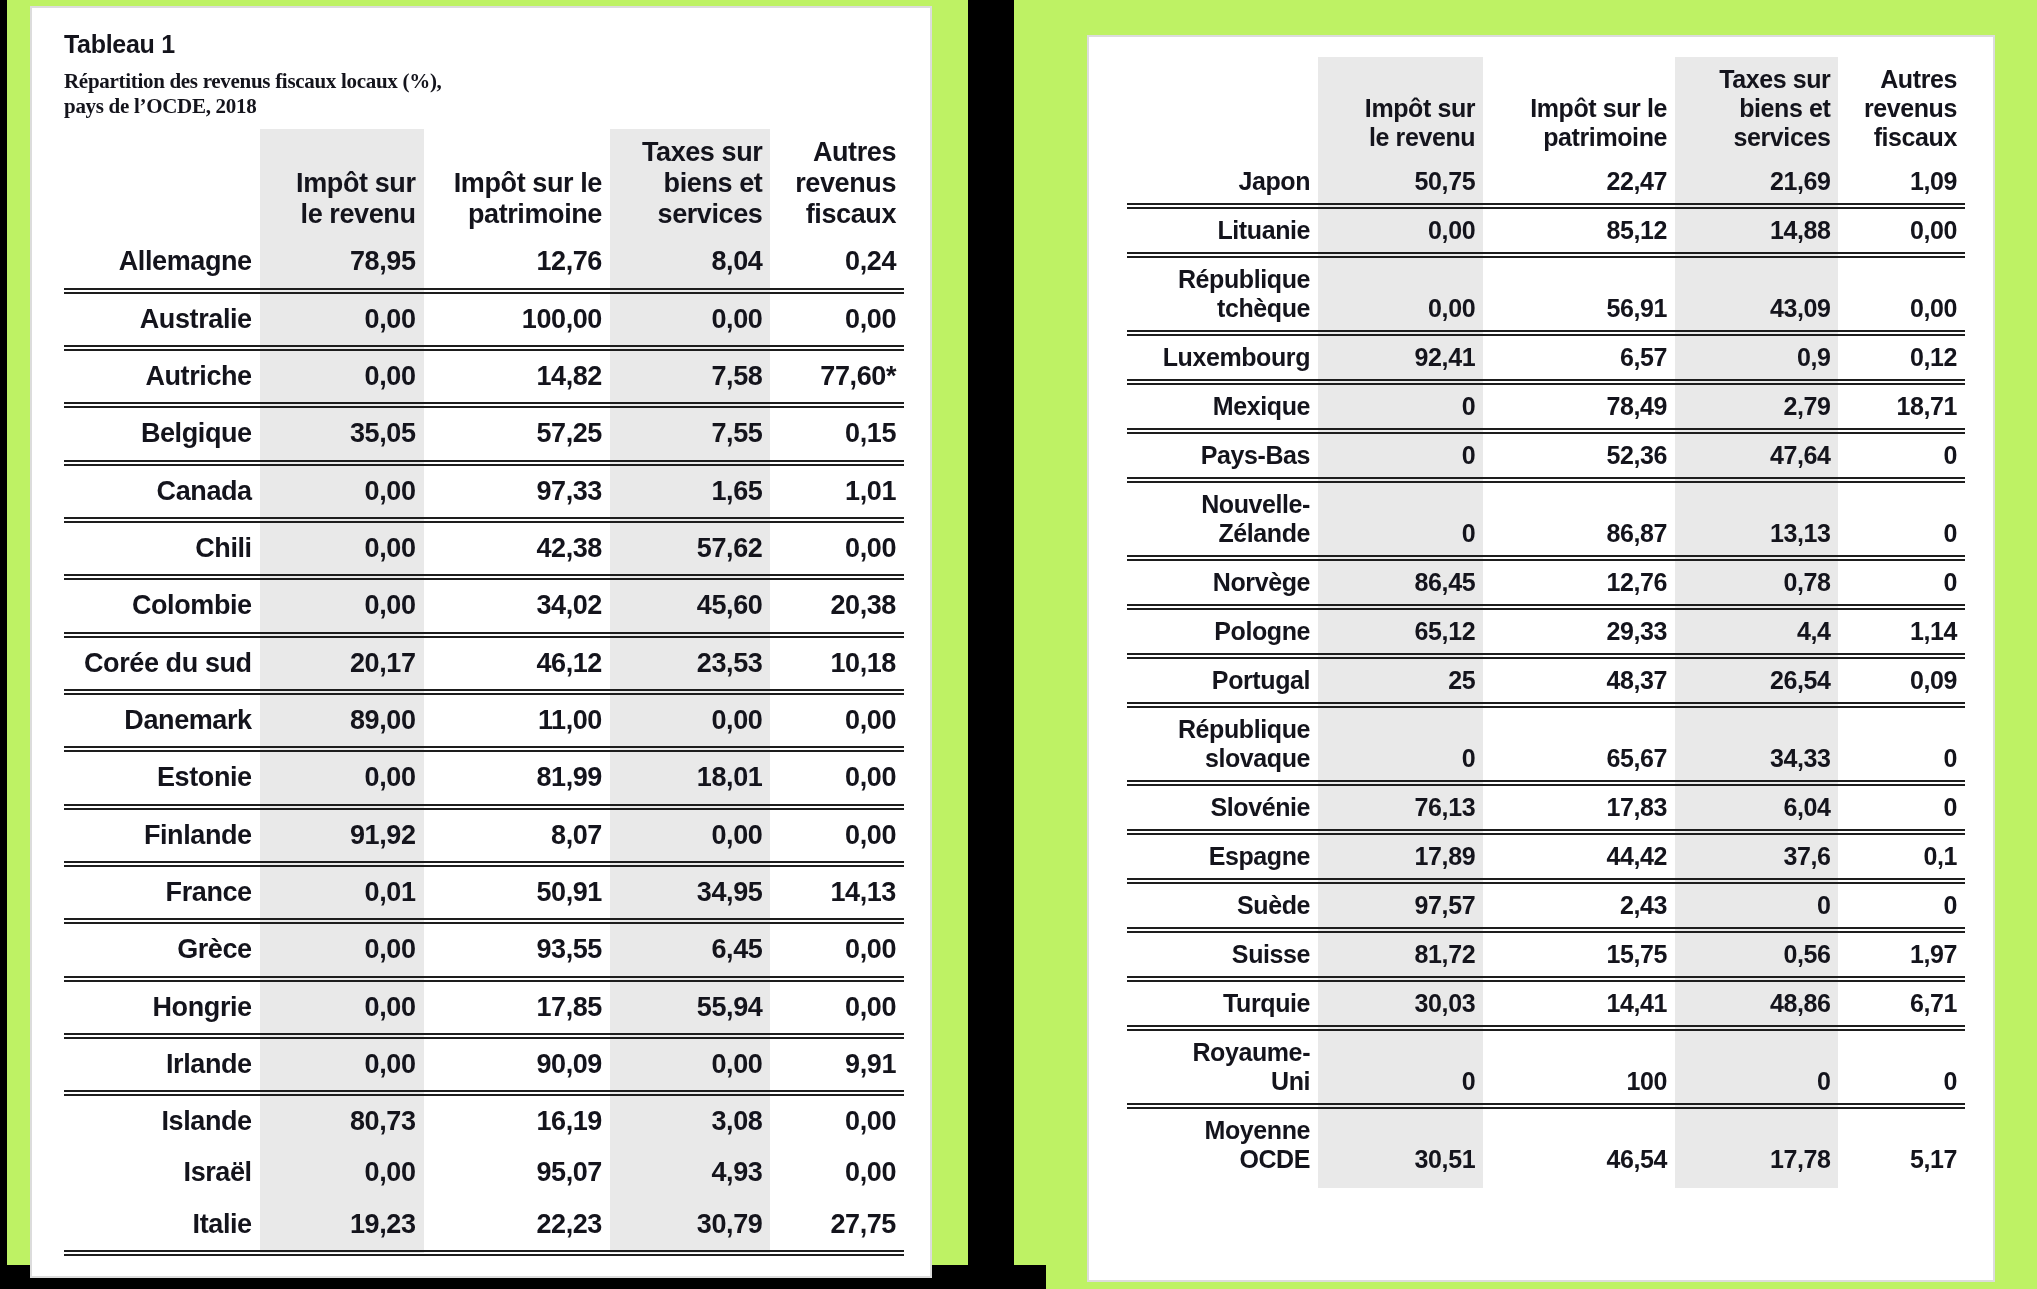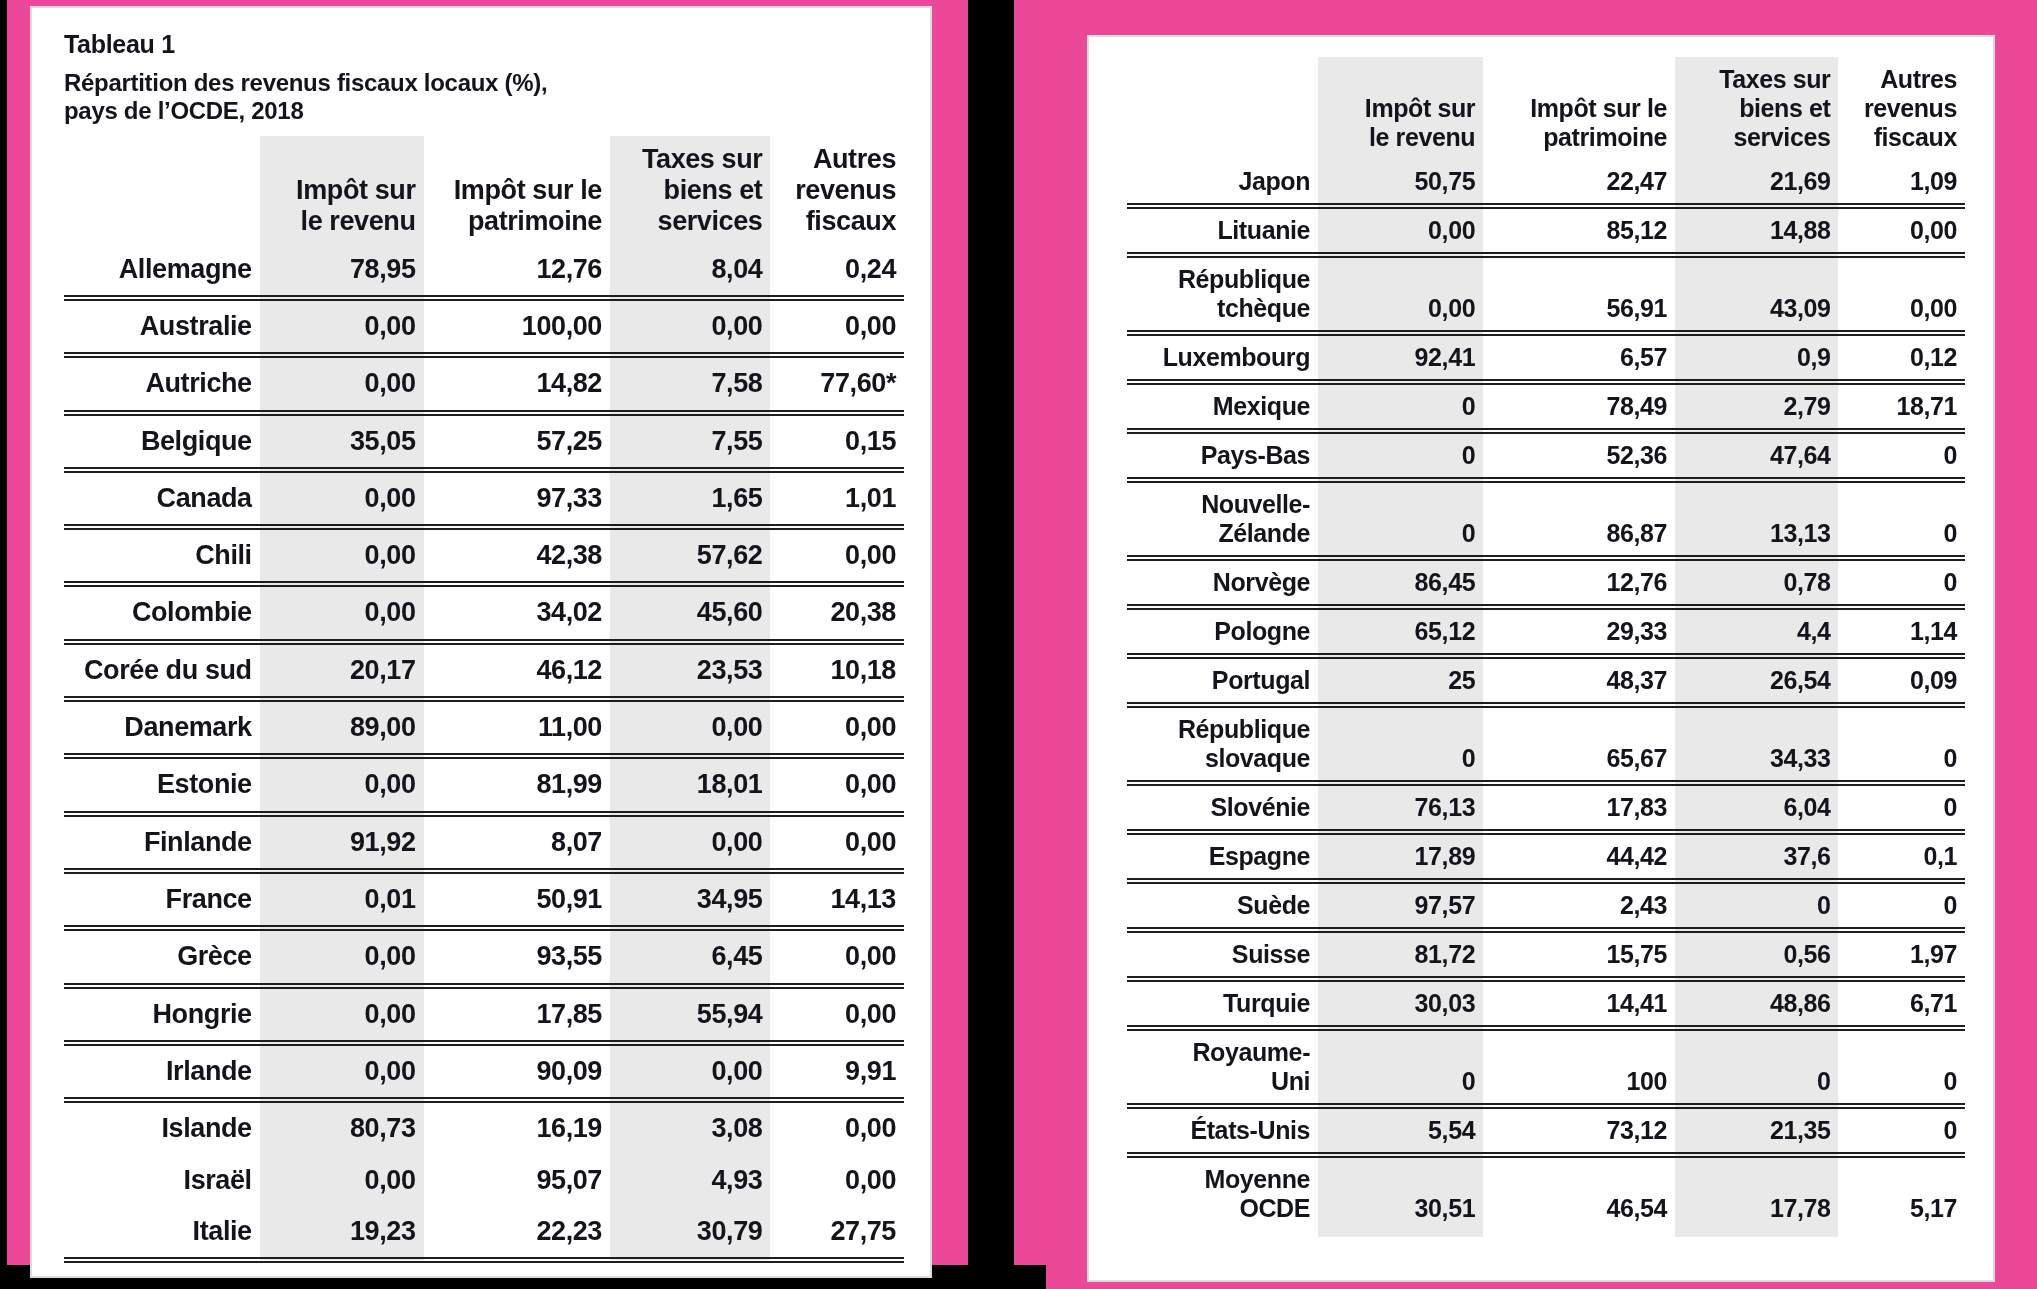--- a/index.html
+++ b/index.html
@@ -4,38 +4,38 @@
 <style>
   :root{
     --shade:#e9e9e9;
     --text:#14141c;
     --rule:#1d1d1d;
     --panel-border:#dcdcdc;
     --bar:#000000;
   }
   html,body{margin:0;padding:0;background:#fff;}
   .canvas{
-    position:relative;width:2037px;height:1289px;overflow:hidden;background:#ec4899;
+    position:relative;width:2037px;height:1289px;overflow:hidden;background:#bef264;
     font-family:"Liberation Sans",sans-serif;color:var(--text);
   }
   .bar{position:absolute;background:var(--bar);}
   #bar-left{left:0;top:0;width:7px;height:1289px;}
   #bar-center{left:968px;top:0;width:46px;height:1289px;}
   #bar-bottom{left:0;top:1265px;width:1046px;height:24px;}
   .panel{
     position:absolute;background:#fff;border:2px solid var(--panel-border);
     box-sizing:border-box;
   }
   #panel-left{left:30px;top:6px;width:902px;height:1272px;padding:20px 26px 0 32px;}
   #panel-right{left:1087px;top:35px;width:908px;height:1247px;padding:20px 28px 0 38px;}
   .table-label{
     font-size:25px;font-weight:bold;letter-spacing:-0.3px;margin:2px 0 10px 0;
   }
   .table-title{
-    font-size:24px;font-weight:bold;letter-spacing:-0.3px;line-height:1.18;margin:0 0 10px 0;
+    font-size:21px;font-weight:bold;letter-spacing:-0.3px;line-height:1.18;margin:0 0 10px 0;font-family:Liberation Serif, serif;
   }
   table.data-table{
     border-collapse:collapse;width:100%;table-layout:fixed;
   }
   col.shade{background:var(--shade);}
   .data-table th,.data-table td{
     font-weight:bold;text-align:right;letter-spacing:-0.4px;
     padding:10px 8px 10px 0;vertical-align:bottom;line-height:1.16;
   }
   .data-table th{white-space:pre-line;padding-top:8px;padding-bottom:12px;}
@@ -364,27 +364,20 @@
           </tr>
           <tr>
             <td class="country">Royaume-
 Uni</td>
             <td>0</td>
             <td>100</td>
             <td>0</td>
             <td>0</td>
           </tr>
           <tr>
-            <td class="country">États-Unis</td>
-            <td>5,54</td>
-            <td>73,12</td>
-            <td>21,35</td>
-            <td>0</td>
-          </tr>
-          <tr>
             <td class="country">Moyenne
 OCDE</td>
             <td>30,51</td>
             <td>46,54</td>
             <td>17,78</td>
             <td>5,17</td>
           </tr>
         </tbody>
     </table>
   </section>

